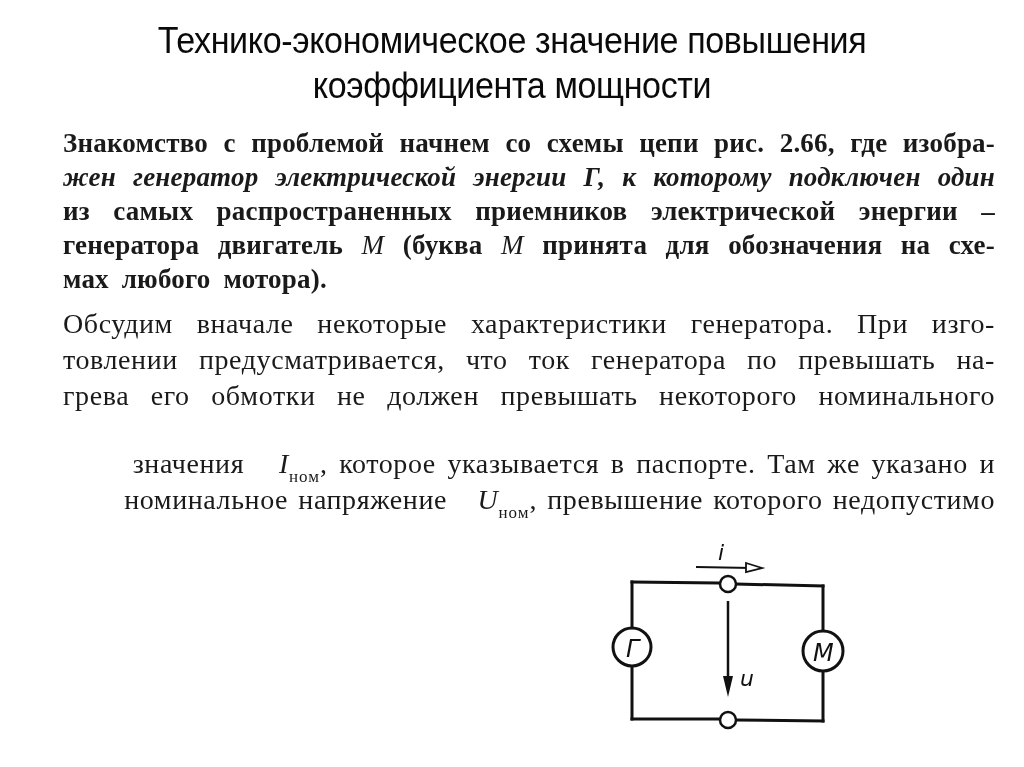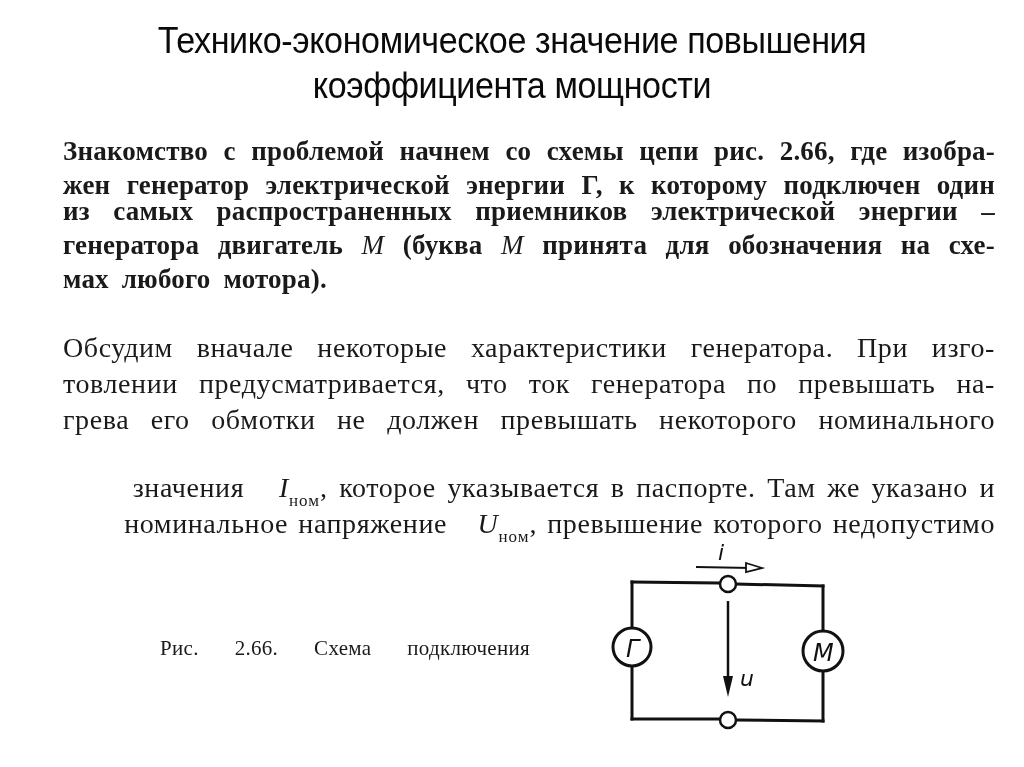--- a/index.html
+++ b/index.html
@@ -25,21 +25,21 @@
     color: #1a1a1a;
   }
   .line {
     position: absolute; left: 0; width: 932px; height: 34px;
     white-space: nowrap;
     text-align: justify; text-align-last: justify;
     display: block;
     letter-spacing: 0.2px;
   }
   .line.last { text-align-last: left; }
-  .p2 { font-weight: normal; font-size: 28px; letter-spacing: 0.6px; margin-top: 24px; }
+  .p2 { font-weight: normal; font-size: 28px; letter-spacing: 0.6px; }
   .ital { font-style: italic; font-weight: normal; }
   .sub { font-size: 17px; vertical-align: -9px; font-style: normal; letter-spacing: 1px; }
   .caption {
     position: absolute; left: 160px; top: 636px; width: 370px;
     font-family: "Liberation Serif", serif;
     font-size: 21px; color: #1a1a1a;
     letter-spacing: 0.3px;
   }
   .caption .cl {
     display: block; height: 27px; white-space: nowrap;
@@ -51,24 +51,24 @@
 </head>
 <body>
 
 <div class="slide-title">
   <span>Технико-экономическое значение повышения</span>
   <span>коэффициента мощности</span>
 </div>
 
 <div class="scan">
 
-  <div class="line" style="top:8px; padding-left:0;text-decoration:underline;">
+  <div class="line" style="top:0px; padding-left:0;text-decoration:underline;">
     <span style="display:inline-block;width:932px;text-align:justify;text-align-last:justify;">Знакомство с проблемой начнем со схемы цепи рис. 2.66, где изобра-</span>
   </div>
-  <div class="line" style="top:42px;">
+  <div class="line" style="top:34px;font-style:italic;">
     <span style="display:inline-block;width:932px;text-align:justify;text-align-last:justify;">жен генератор электрической энергии Г, к которому подключен один</span>
   </div>
   <div class="line" style="top:68px;">
     <span style="display:inline-block;width:932px;text-align:justify;text-align-last:justify;word-spacing:10px;">из самых распространенных приемников электрической энергии –</span>
   </div>
   <div class="line" style="top:102px;">
     <span style="display:inline-block;width:932px;text-align:justify;text-align-last:justify;">
       <span>генератора двигатель </span><span class="ital">M</span><span> (буква </span><span class="ital">M</span><span> принята для обозначения на схе-</span>
     </span>
   </div>
@@ -89,21 +89,20 @@
     </span>
   </div>
   <div class="line p2" style="top:324px;font-family:Liberation Serif, serif;">
     <span style="display:inline-block;width:932px;text-align:justify;text-align-last:justify;white-space:pre;">
       <span style="white-space:pre;">номинальное напряжение   </span><span class="ital"><span>U</span><span class="sub">ном</span></span><span>, превышение которого недопустимо</span>
     </span>
   </div>
 </div>
 
 <div class="caption">
-  <span class="cl">Рис. 2.66. Схема подключения</span>
 </div>
 
 <svg class="diagram" viewBox="0 0 1024 767" width="1024" height="767">
   <g stroke="#111" stroke-width="3" fill="none" stroke-linecap="square">
 
     <path d="M632 582 L719 583 M736 584 L823 586"></path>
 
     <path d="M823 586 L823 631 M823 671 L823 721"></path>
 
     <path d="M632 719 L720 719 M737 720 L823 721"></path>

